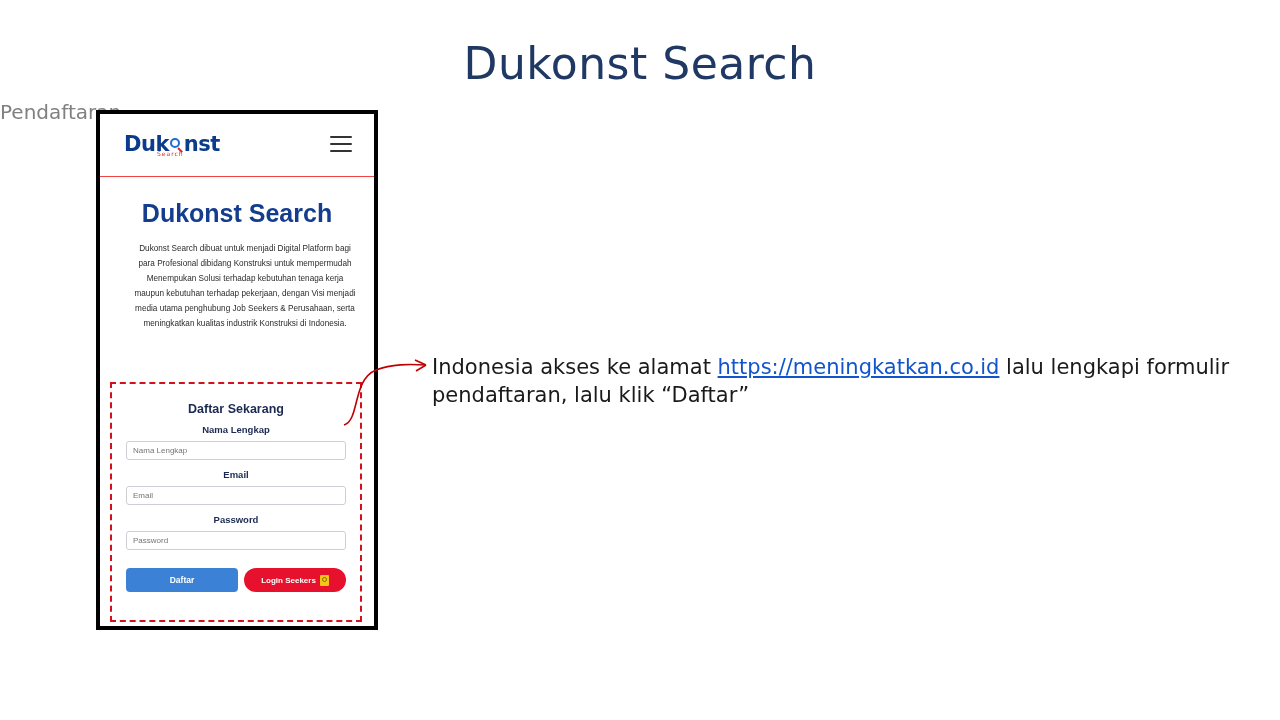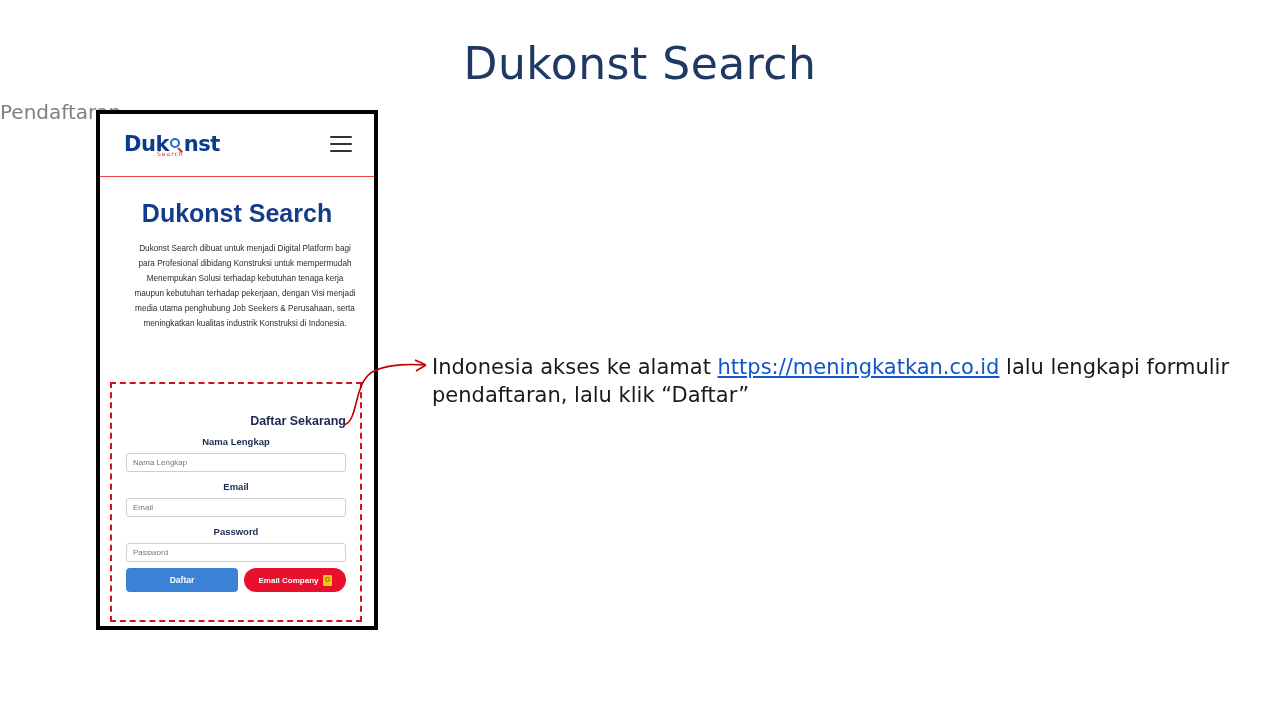--- a/index.html
+++ b/index.html
@@ -148,25 +148,25 @@
     position: absolute;
     left: 10px;
     top: 268px;
     width: 252px;
     height: 240px;
     border: 2px dashed #d1121d;
     box-sizing: border-box;
     padding: 10px 14px 0 14px;
   }
   .reg-title {
-    text-align: right;
+    text-align: center;
     font-size: 12.5px;
     font-weight: bold;
     color: #1b2a52;
-    margin-top: 20px;
+    margin-top: 8px;
     margin-bottom: 8px;
   }
   .field-label {
     text-align: center;
     font-size: 9.5px;
     color: #1b2a52;
     font-weight: bold;
     margin-bottom: 4px;
   }
   .field-input {
@@ -296,21 +296,21 @@
 
       <div class="field-label">Email</div>
       <input class="field-input" type="text" placeholder="Email" style="">
 
       <div class="field-label">Password</div>
       <input class="field-input" type="text" placeholder="Password" style="">
 
       <div class="btn-row">
         <div class="btn-daftar">Daftar</div>
         <div class="btn-login">
-          <span>Email Company</span>
+          <span>Login Seekers</span>
           <span class="badge"></span>
         </div>
       </div>
     </div>
 
   </div>
 </div>
 
 <svg class="arrow-svg" viewBox="0 0 110 80">
   <path d="M14 75 C 30 70, 22 30, 46 20 C 62 14, 78 14, 96 15" fill="none" stroke="#c00000" stroke-width="1.6"></path>

